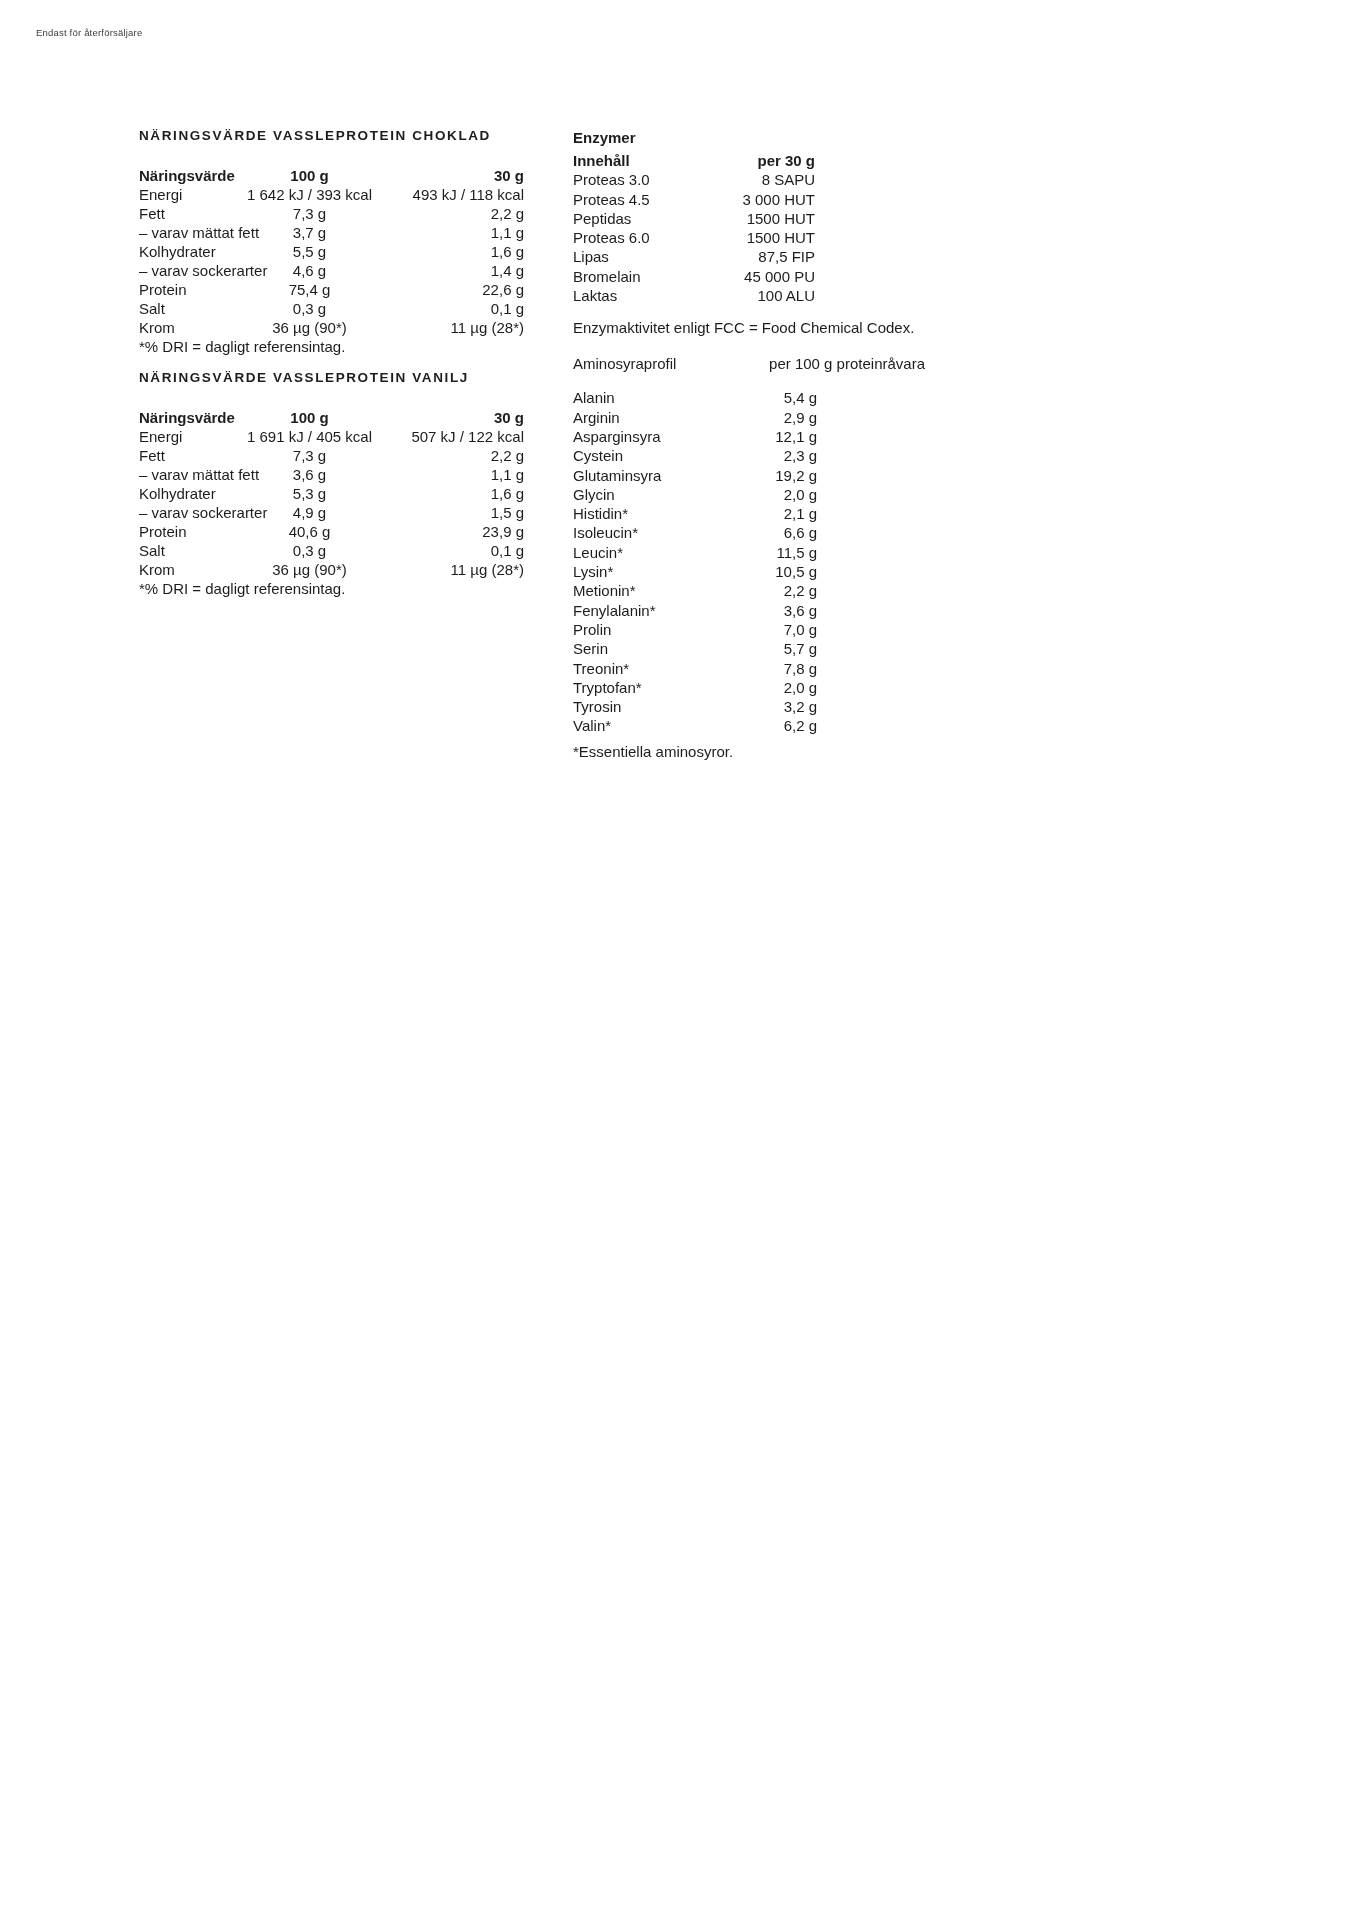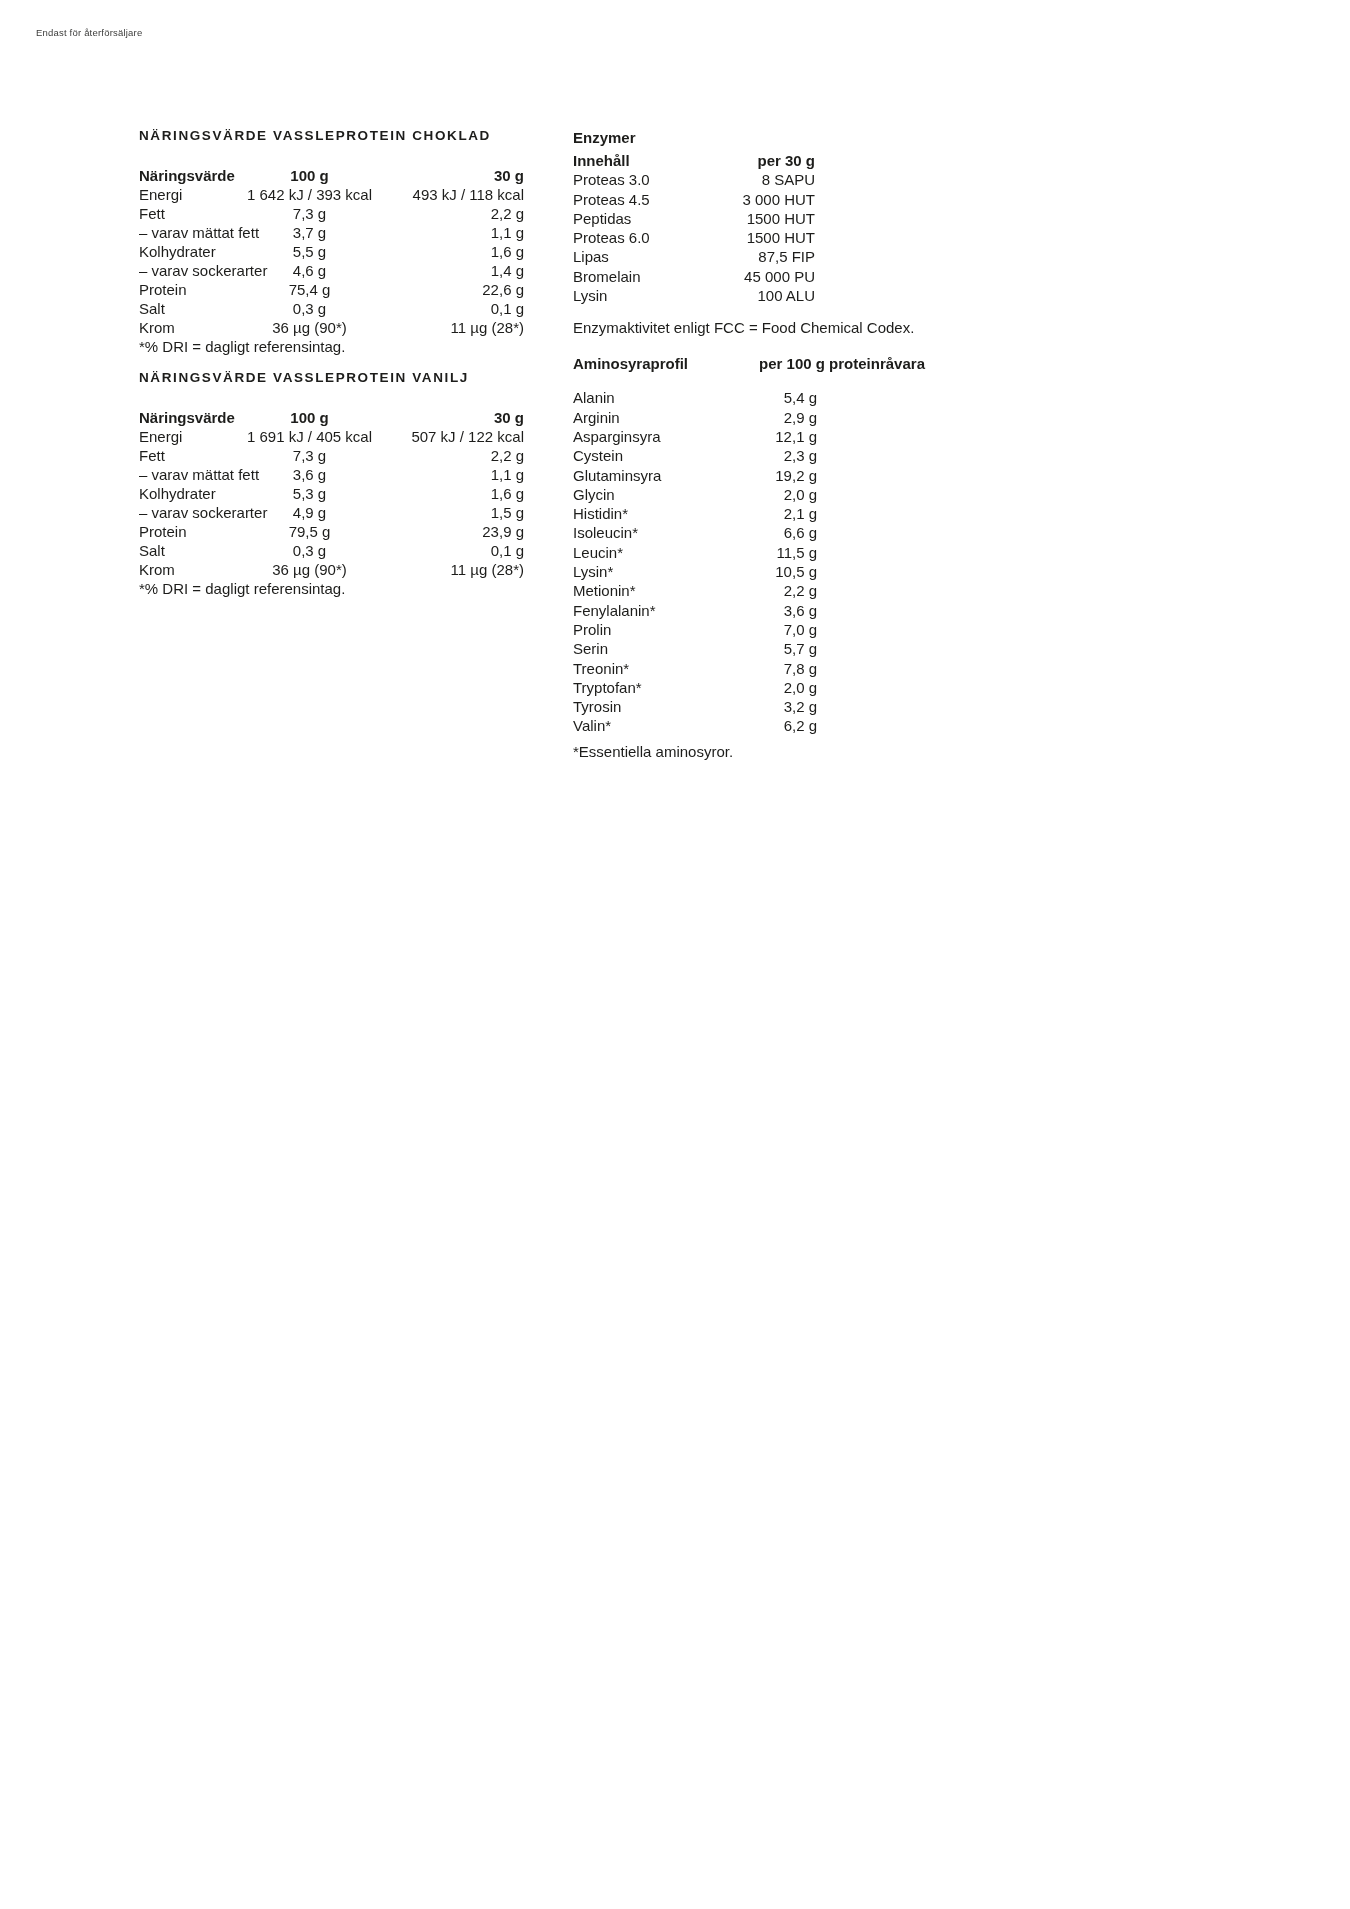--- a/index.html
+++ b/index.html
@@ -45,21 +45,21 @@
     height:19.3px; line-height:19.3px; font-size:15px; white-space:nowrap;
   }
   .erow .c1 { position:absolute; left:0; top:0; }
   .erow .c2 { flex:1; text-align:right; }
   .erow.head { font-weight:700; }
   .fcc-note { font-size:15px; line-height:19px; margin-top:13px; white-space:nowrap; }
 
   .amino-head {
     position:relative; display:flex; justify-content:center;
     width:352px; height:19px; line-height:19px; font-size:15px;
-    font-weight:700; margin-top:17px; white-space:nowrap;
+    font-weight:400; margin-top:17px; white-space:nowrap;
   }
   .amino-head .c1 { position:absolute; left:0; top:0; }
   .amino-head .c2 { flex:1; text-align:right; }
   .amino-rows { width:244px; margin-top:15px; }
   .essential-note { font-size:15px; line-height:19px; margin-top:6px; }
 </style>
 </head>
 <body>
 
 <div class="top-note">Endast för återförsäljare</div>
@@ -150,21 +150,21 @@
           <span class="c2">5,3 g</span>
           <span class="c3">1,6 g</span>
         </div>
         <div class="nrow">
           <span class="c1">– varav sockerarter</span>
           <span class="c2">4,9 g</span>
           <span class="c3">1,5 g</span>
         </div>
         <div class="nrow">
           <span class="c1">Protein</span>
-          <span class="c2">79,5 g</span>
+          <span class="c2">40,6 g</span>
           <span class="c3">23,9 g</span>
         </div>
         <div class="nrow">
           <span class="c1">Salt</span>
           <span class="c2">0,3 g</span>
           <span class="c3">0,1 g</span>
         </div>
         <div class="nrow">
           <span class="c1">Krom</span>
           <span class="c2">36 µg (90*)</span>
@@ -205,21 +205,21 @@
         </div>
         <div class="erow">
           <span class="c1">Lipas</span>
           <span class="c2">87,5 FIP</span>
         </div>
         <div class="erow">
           <span class="c1">Bromelain</span>
           <span class="c2">45 000 PU</span>
         </div>
         <div class="erow">
-          <span class="c1">Lysin</span>
+          <span class="c1">Laktas</span>
           <span class="c2">100 ALU</span>
         </div>
       </div>
   </div>
 
   <div class="fcc-note">Enzymaktivitet enligt FCC = Food Chemical Codex.</div>
 
   <div class="amino-head">
     <span class="c1">Aminosyraprofil</span>
     <span class="c2">per 100 g proteinråvara</span>

